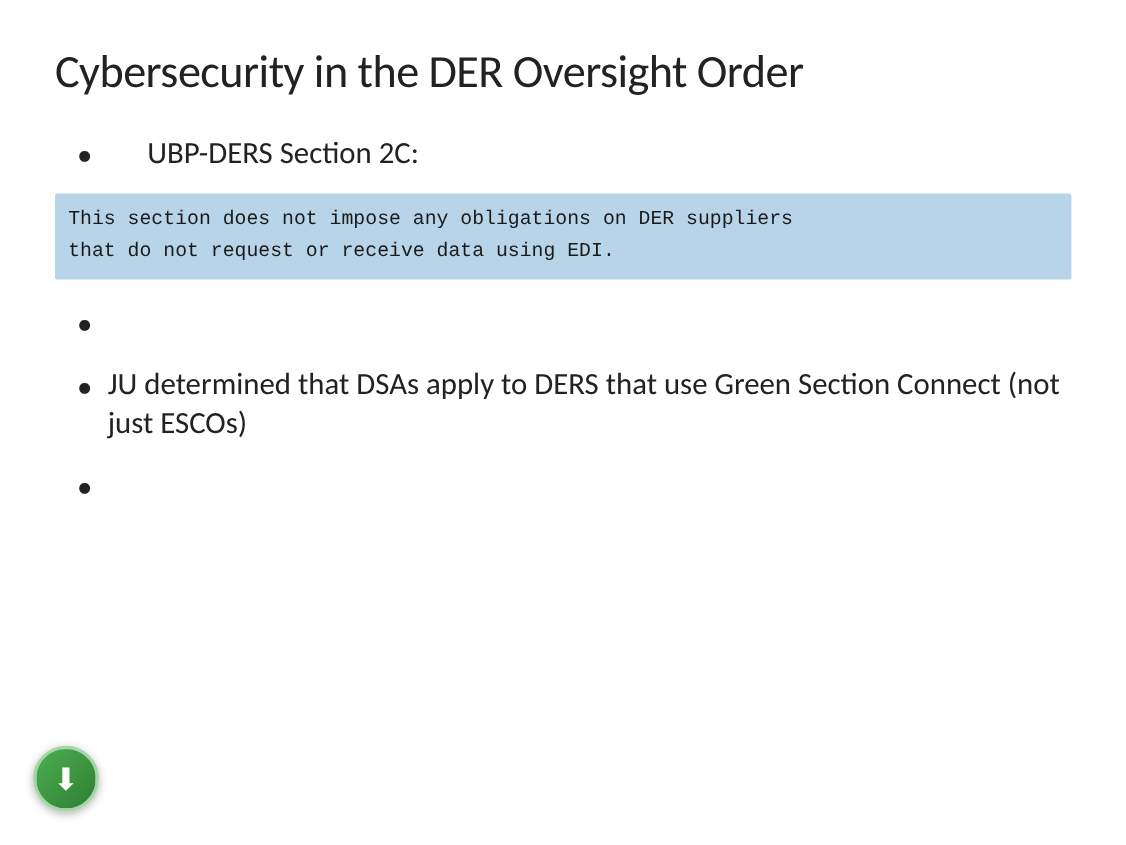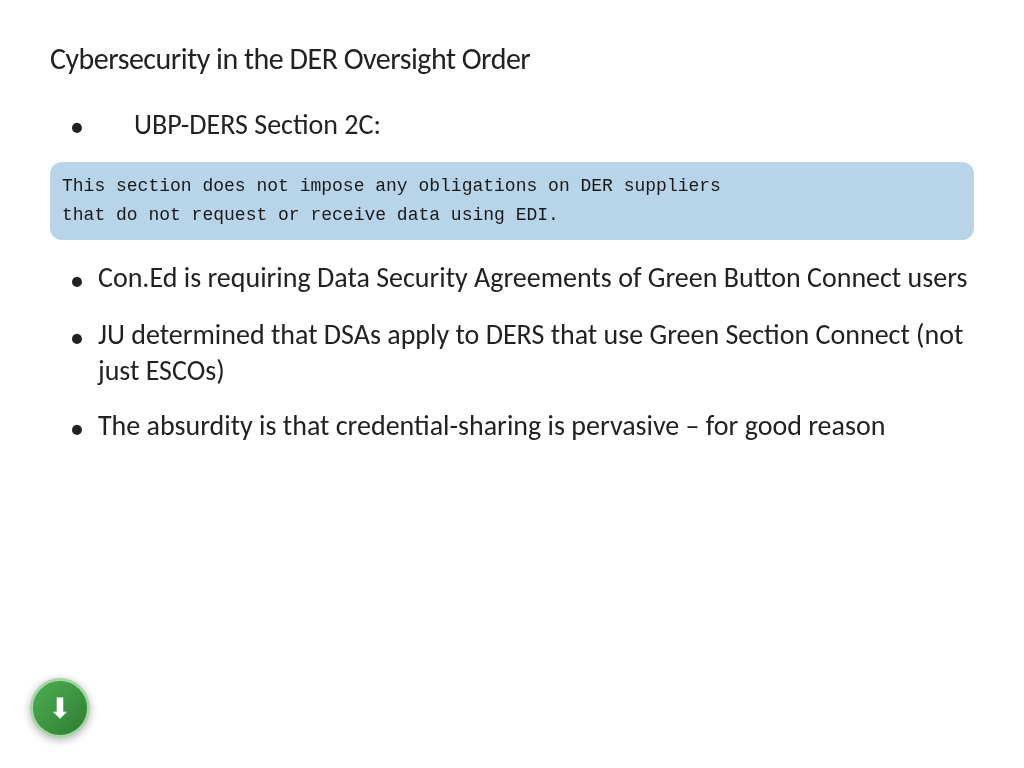--- a/index.html
+++ b/index.html
@@ -18,21 +18,21 @@
     }
 
     .slide-container {
       width: 1024px;
       height: 768px;
       padding: 40px 50px 40px 50px;
       position: relative;
     }
 
     .slide-title {
-      font-size: 30px;
+      font-size: 42px;
       font-weight: 300;
       color: #222222;
       margin-bottom: 30px;
       letter-spacing: -0.5px;
     }
 
     .bullet-section {
       margin-bottom: 18px;
       padding-left: 20px;
     }
@@ -58,21 +58,21 @@
 
     .highlighted-text {
       font-family: 'Courier New', Courier, monospace;
       font-size: 18px;
       color: #1a1a1a;
       background-color: #b8d4e8;
       padding: 10px 12px;
       margin: 10px 0 20px 0;
       line-height: 1.6;
       display: block;
-      border-radius: 12px;
+      border-radius: 2px;
     }
 
     .bullet-list {
       list-style: none;
       padding-left: 20px;
       margin-top: 15px;
     }
 
     .bullet-list li {
       display: flex;
@@ -125,29 +125,27 @@
       <span class="bullet-text">UBP-DERS Section 2C:</span>
     </div>
   </div>
 
   <code class="highlighted-text" style="white-space: pre-line;">This section does not impose any obligations on DER suppliers
 that do not request or receive data using EDI.</code>
 
   <ul class="bullet-list">
     <li>
       <span class="dot">•</span>
-      <span>Con.Ed is requiring Data Security Agreements of Green Button Connect users</span>
     </li>
     <li>
       <span class="dot">•</span>
       <span>JU determined that DSAs apply to DERS that use Green Section Connect (not just ESCOs)</span>
     </li>
     <li>
       <span class="dot">•</span>
-      <span>The absurdity is that credential-sharing is pervasive – for good reason</span>
     </li>
   </ul>
 
   <div class="download-btn">
     <span class="download-arrow">⬇</span>
   </div>
 
 </div>
 
 </body></html>

